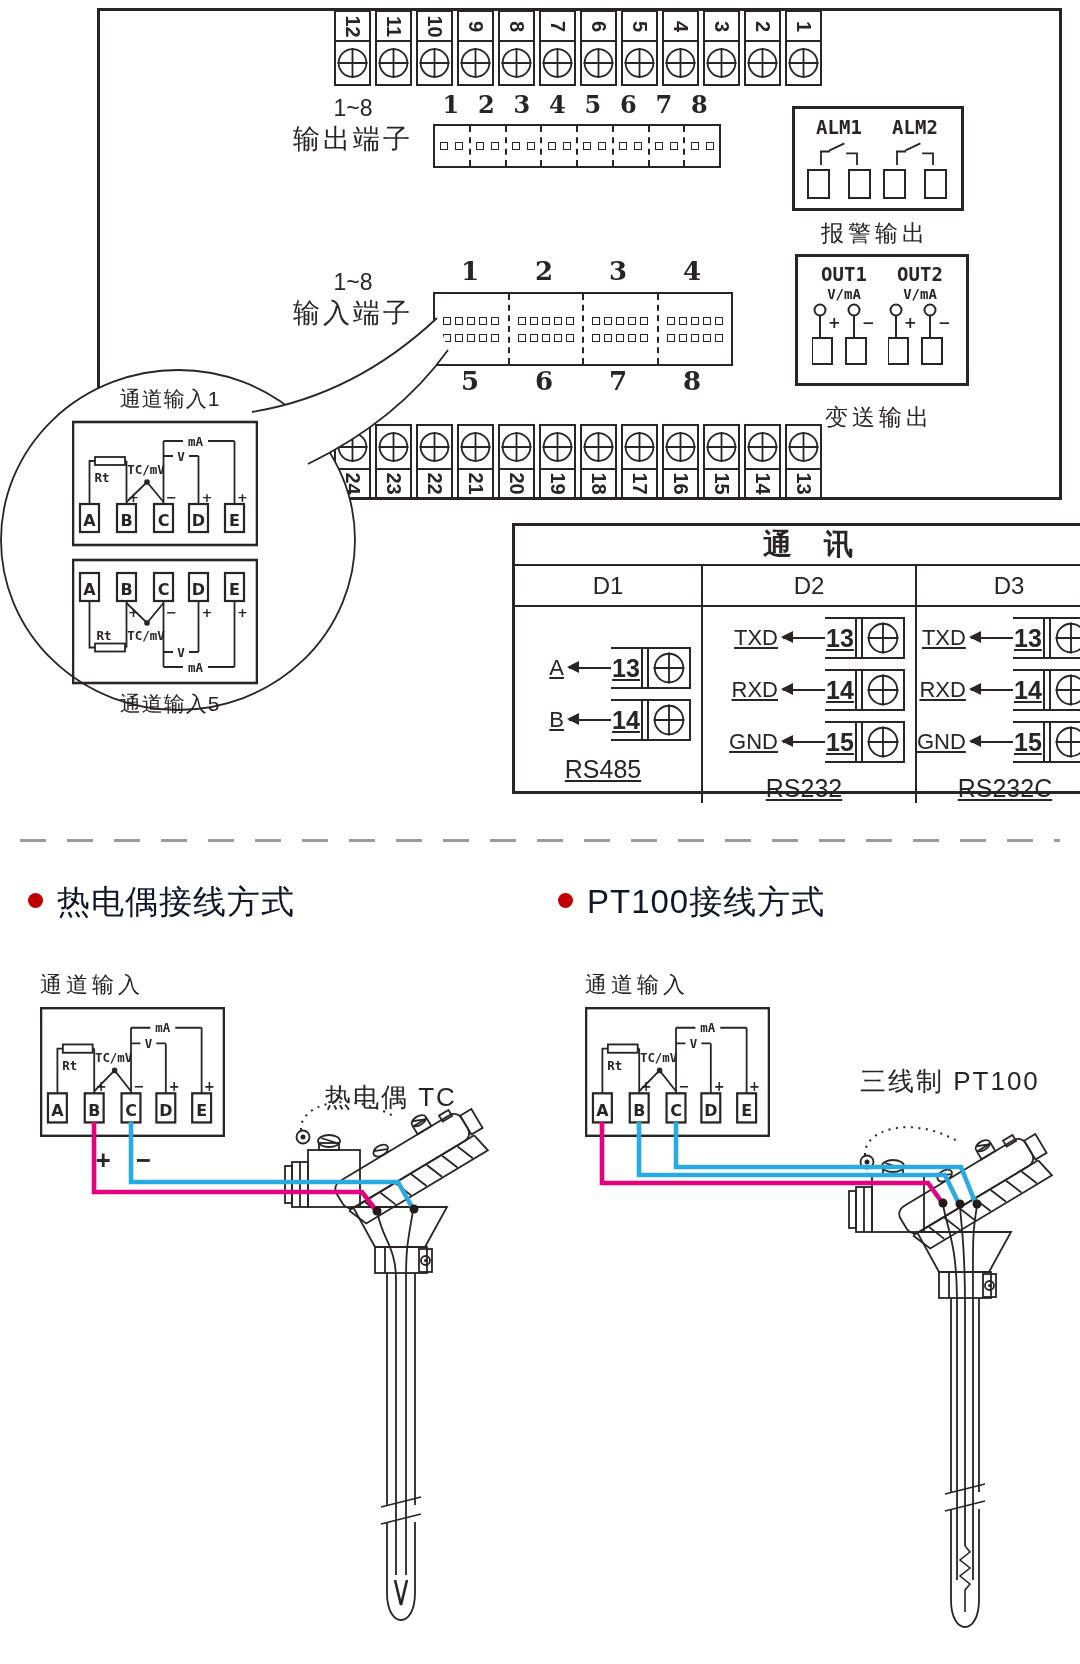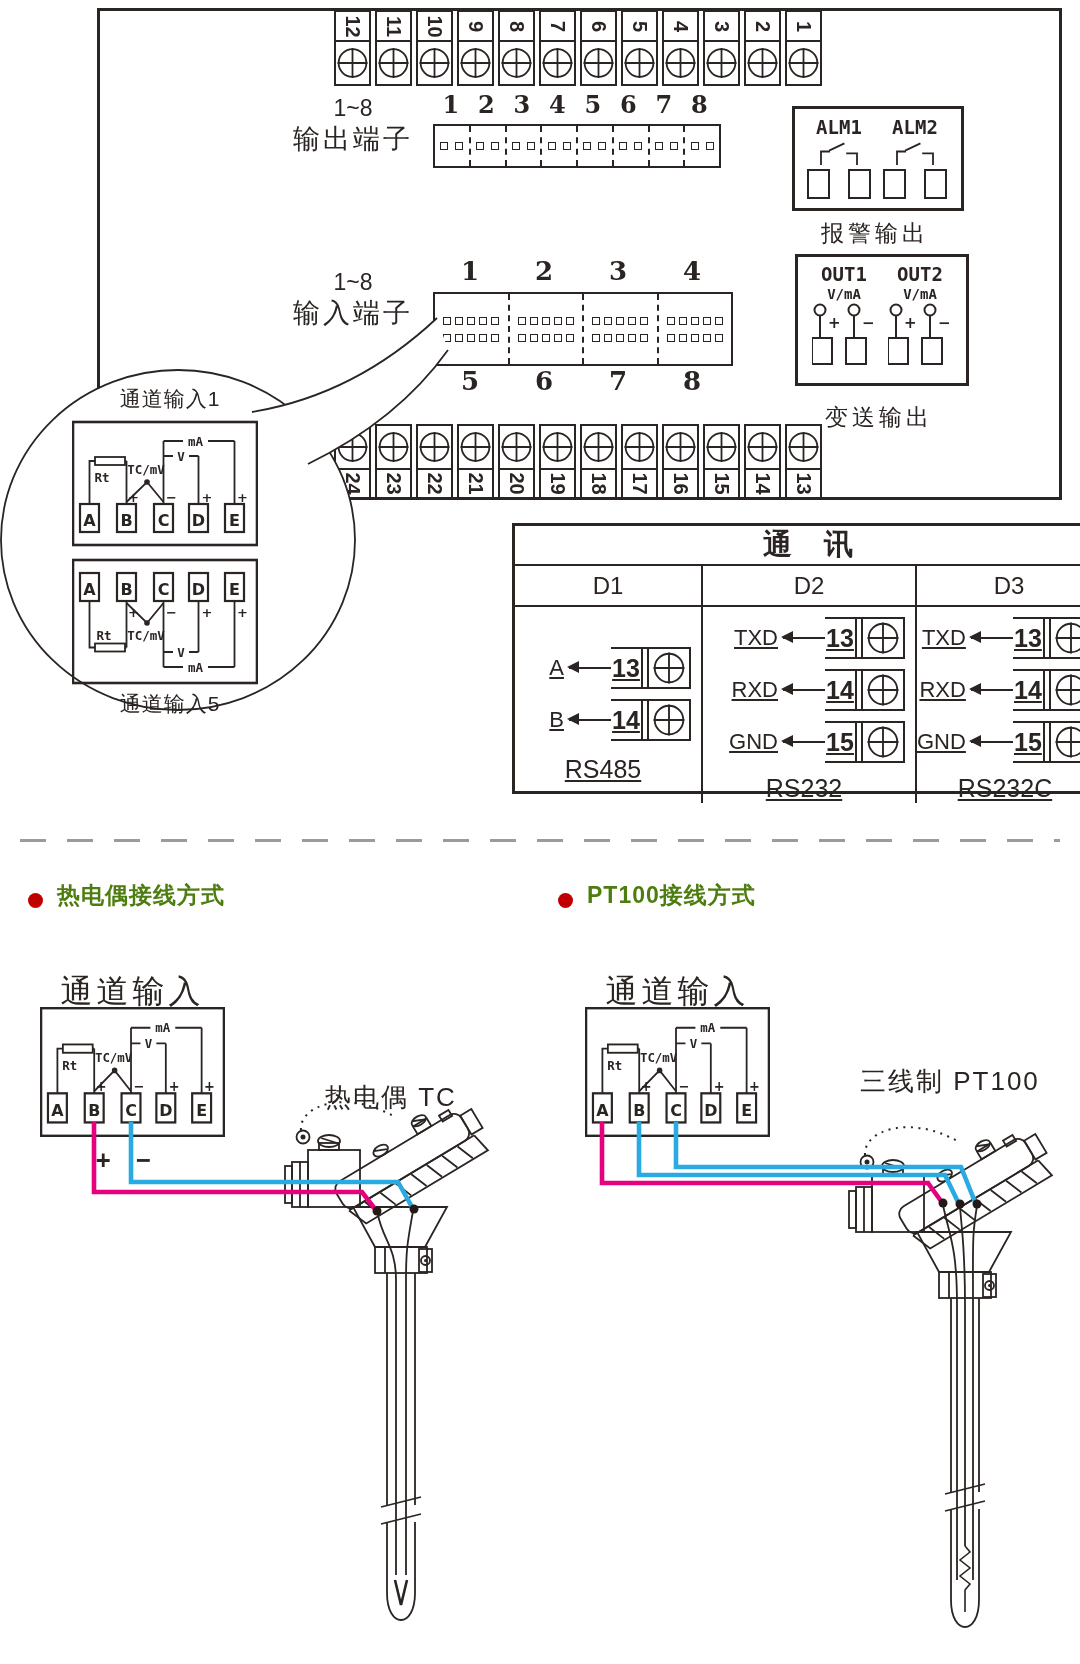--- a/index.html
+++ b/index.html
@@ -56,22 +56,22 @@
   .tgroup{display:flex;height:38px;border-top:2.5px solid #2a2422;border-bottom:2.5px solid #2a2422;align-items:center;}
   .tgroup .num{width:30px;text-align:center;font:bold 25px "Liberation Sans",sans-serif;}
   .tgroup .sep{width:8px;height:38px;border-left:2.5px solid #2a2422;border-right:2.5px solid #2a2422;box-sizing:border-box;}
   .tgroup .scr{width:42px;height:38px;border-right:2.5px solid #2a2422;display:flex;align-items:center;justify-content:center;box-sizing:border-box;}
   .ccap{text-align:center;font-size:25px;margin-top:11px;}
   .col-d1 .ccap{margin-top:14px;}
   
   .divider{left:20px;top:839px;width:1040px;height:3px;
            background:repeating-linear-gradient(90deg,#9b9b9b 0 26px,transparent 26px 47px);}
   .bullet{width:15px;height:15px;border-radius:50%;background:#c00000;}
-  .heading{font-size:23px;font-weight:700;letter-spacing:1px;color:#4d7c0f;}
-  .chan-label{width:185px;text-align:center;font-size:32px;letter-spacing:4px;}
+  .heading{font-size:33px;font-weight:400;letter-spacing:1px;color:#0f172a;}
+  .chan-label{width:185px;font-size:22px;letter-spacing:4px;}
   .bubble-label{width:140px;text-align:center;font-size:21px;font-weight:normal;letter-spacing:1px;}
   .sensor-label{font-size:26px;letter-spacing:2px;}
 </style>
 </head>
 <body>
 
 <svg width="0" height="0" style="position:absolute" aria-hidden="true">
   <defs>
     <g id="screw">
       <circle cx="22" cy="22" r="18.5" fill="none" stroke="#2a2422" stroke-width="2.4"></circle>

